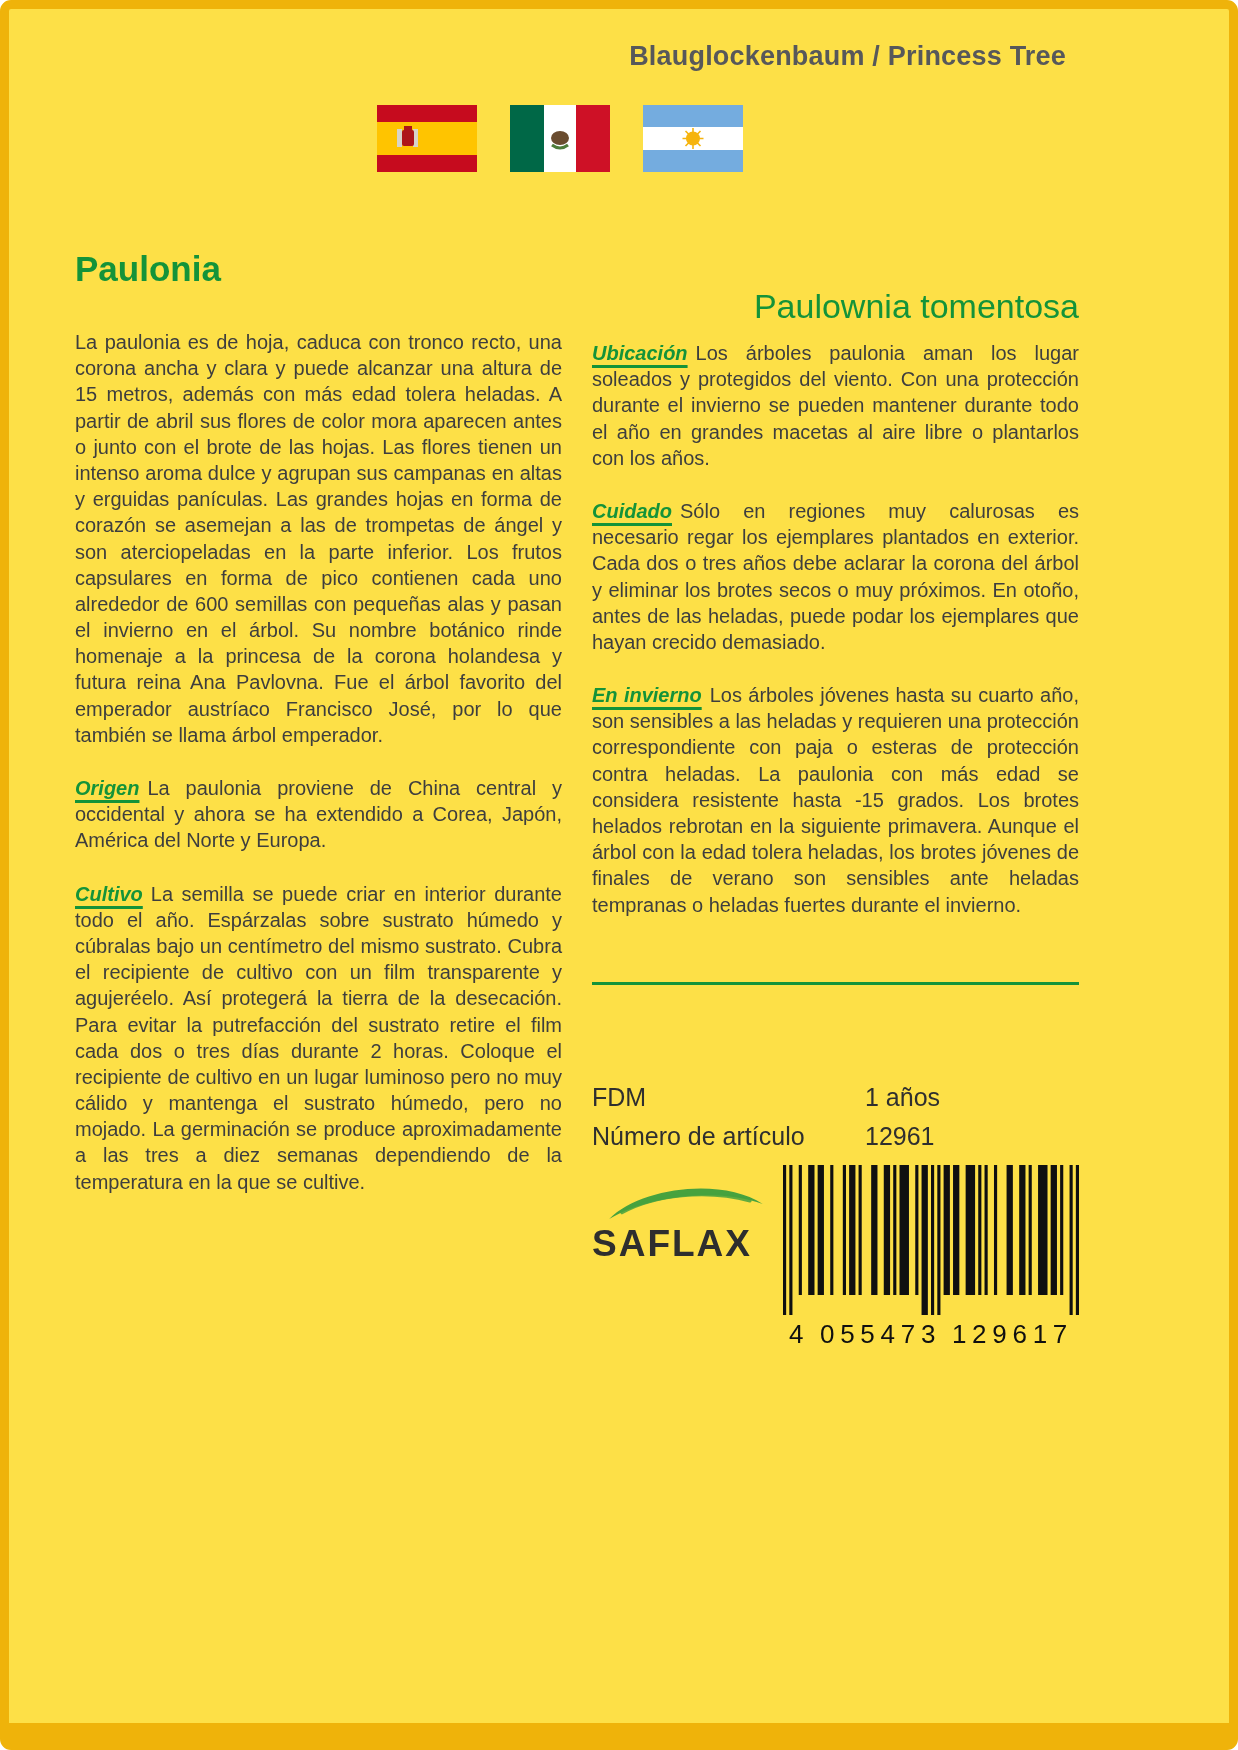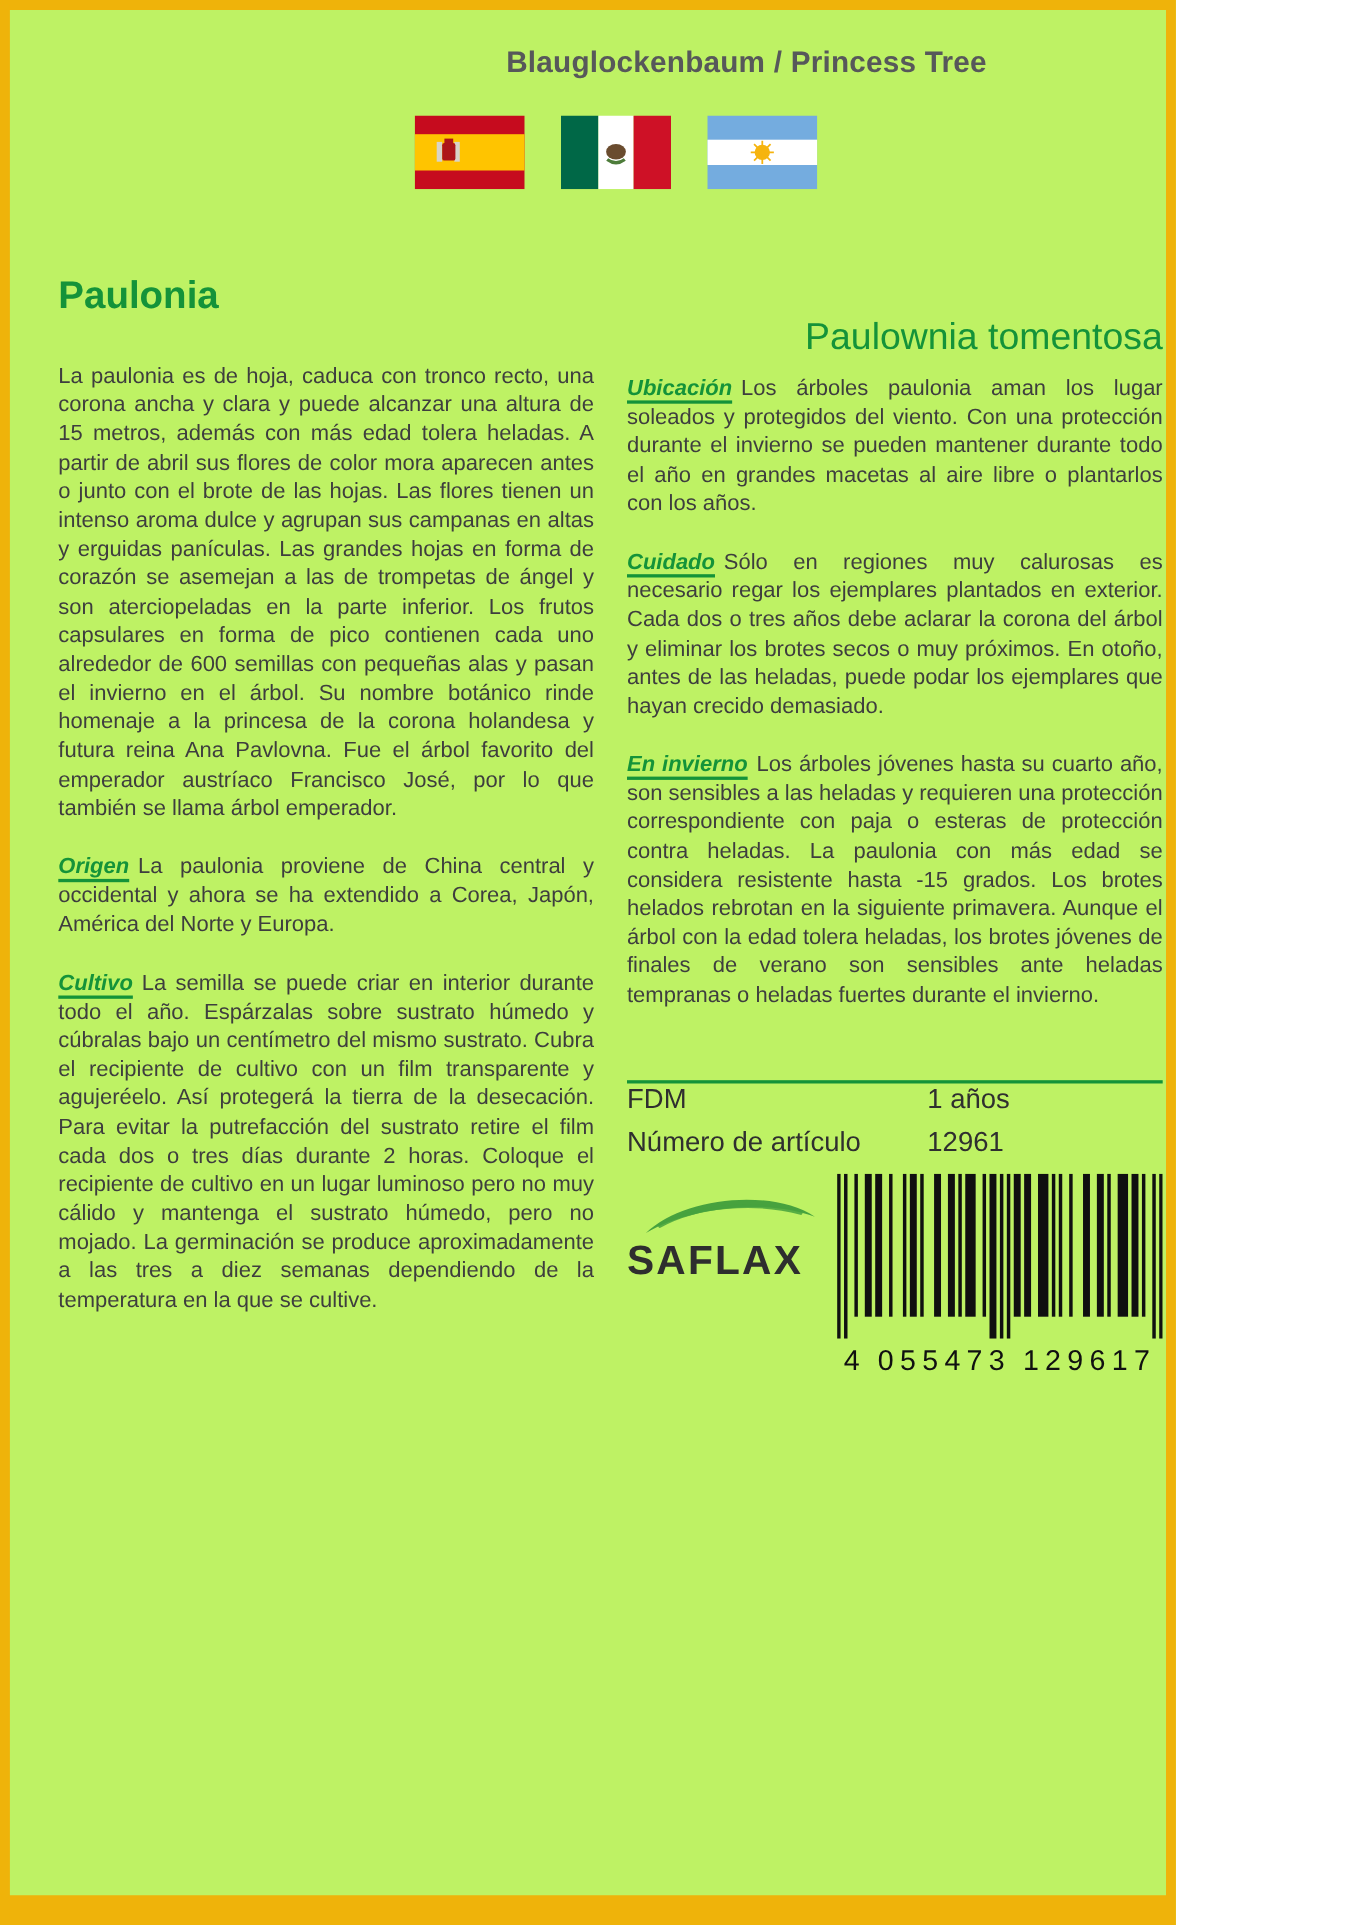--- a/index.html
+++ b/index.html
@@ -7,61 +7,62 @@
     --green:#149339;
     --logo-green:#47a23e;
     --text:#3e3e3e;
     --gray:#57585a;
   }
   *{box-sizing:border-box;margin:0;padding:0}
   html,body{background:#fff}
   body{font-family:"Liberation Sans","DejaVu Sans",sans-serif;color:var(--text)}
   .page{
     position:relative;
-    width:1069px;height:1750px;
-    background:#bef264;
+    width:1238px;height:1750px;
+    background:#fde047;
     border-left:9px solid var(--yellow);
     border-right:9px solid var(--yellow);
     border-top:9px solid var(--yellow);
     border-bottom:27px solid var(--yellow);
     overflow:hidden;
+    border-radius:11px;
   }
   
   .header{position:relative;height:232px}
   .subtitle{
     position:absolute;top:32px;right:163px;
     font-size:27px;font-weight:700;color:var(--gray);
     letter-spacing:.2px;
   }
   .logo{position:absolute;left:46px;top:18px;width:312px}
   .logo svg.arc{display:block;width:286px;height:76px;margin-left:22px}
   .logo .wordmark{
     font-size:63px;font-weight:700;color:#2e2e2e;letter-spacing:3px;line-height:1;
     margin-top:-2px;
   }
   .logo .reg{font-size:20px;vertical-align:28px;font-weight:700}
   .flags{position:absolute;left:368px;top:96px;display:flex;gap:33px}
   .flags svg{width:100px;height:67px;display:block}
   
-  .main{display:flex;padding-left:44px}
+  .main{display:flex;padding-left:66px}
   .col{width:487px}
   .col.right{margin-left:30px}
   h1.title{font-size:35px;color:var(--green);font-weight:700;margin:8px 0 40px}
   h2.botanical{font-size:34px;color:var(--green);font-weight:400;text-align:right;margin:46px 0 14px}
   p.body{font-size:20px;line-height:1.31;text-align:justify;color:var(--text)}
   p.body + p.body{margin-top:27px}
   .slabel{
     font-weight:700;color:var(--green);
     text-decoration:underline;text-decoration-thickness:2.5px;text-underline-offset:5px;
     margin-right:.4em;
     font-style:italic;
   }
   
   .divider{height:3px;background:var(--green);margin-top:64px;width:100%}
-  .fields{font-size:25px;color:#2f2f2f}
+  .fields{margin-top:98px;font-size:25px;color:#2f2f2f}
   .field-row{display:flex;margin-bottom:10px}
   .field-label{width:273px}
   .field-value{flex:1;text-align:left}
   .footer-bottom{display:flex;align-items:flex-start;margin-top:14px}
   .footer-logo{width:188px;padding-top:16px}
   .footer-logo svg.arc{display:block;width:160px;height:44px;margin-left:14px}
   .footer-logo .wordmark{font-size:37px;font-weight:700;color:#2e2e2e;letter-spacing:2px;line-height:1}
   .barcode-wrap{width:296px;margin-left:8px}
   .barcode-wrap svg{display:block;width:296px;height:150px}
   .barcode-wrap svg rect{fill:#101010}

